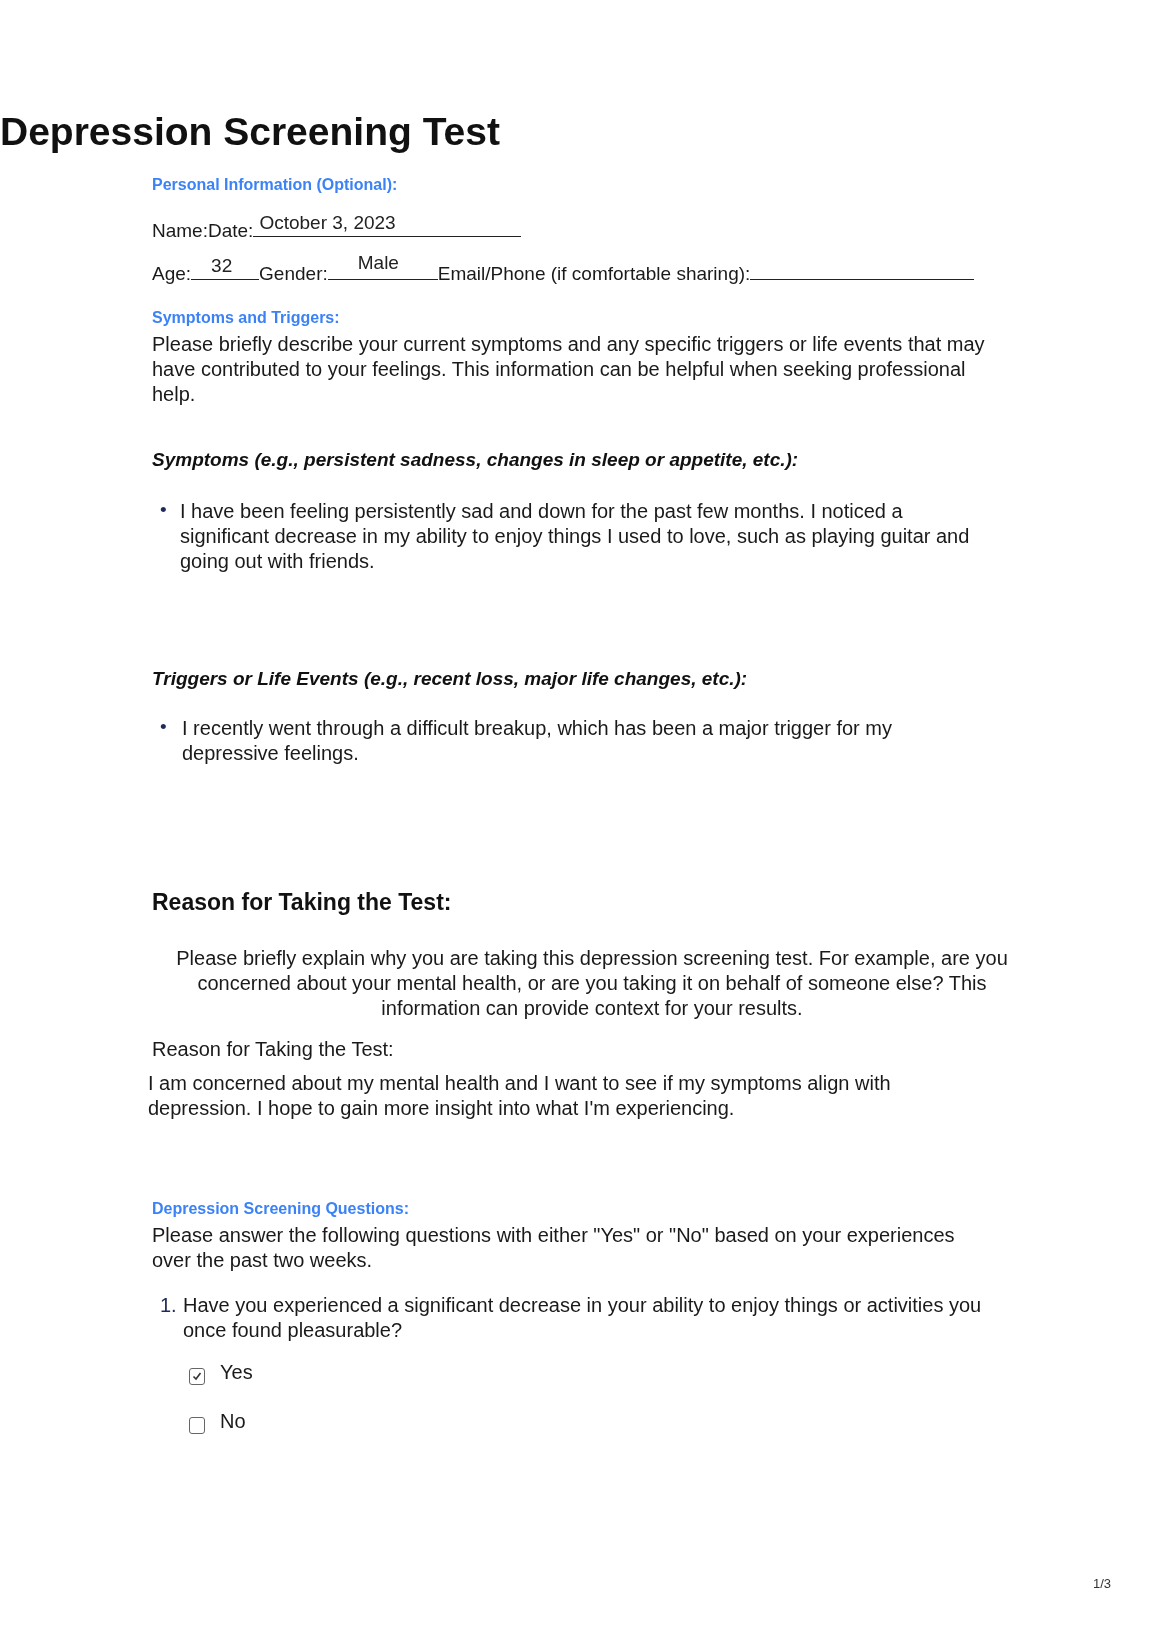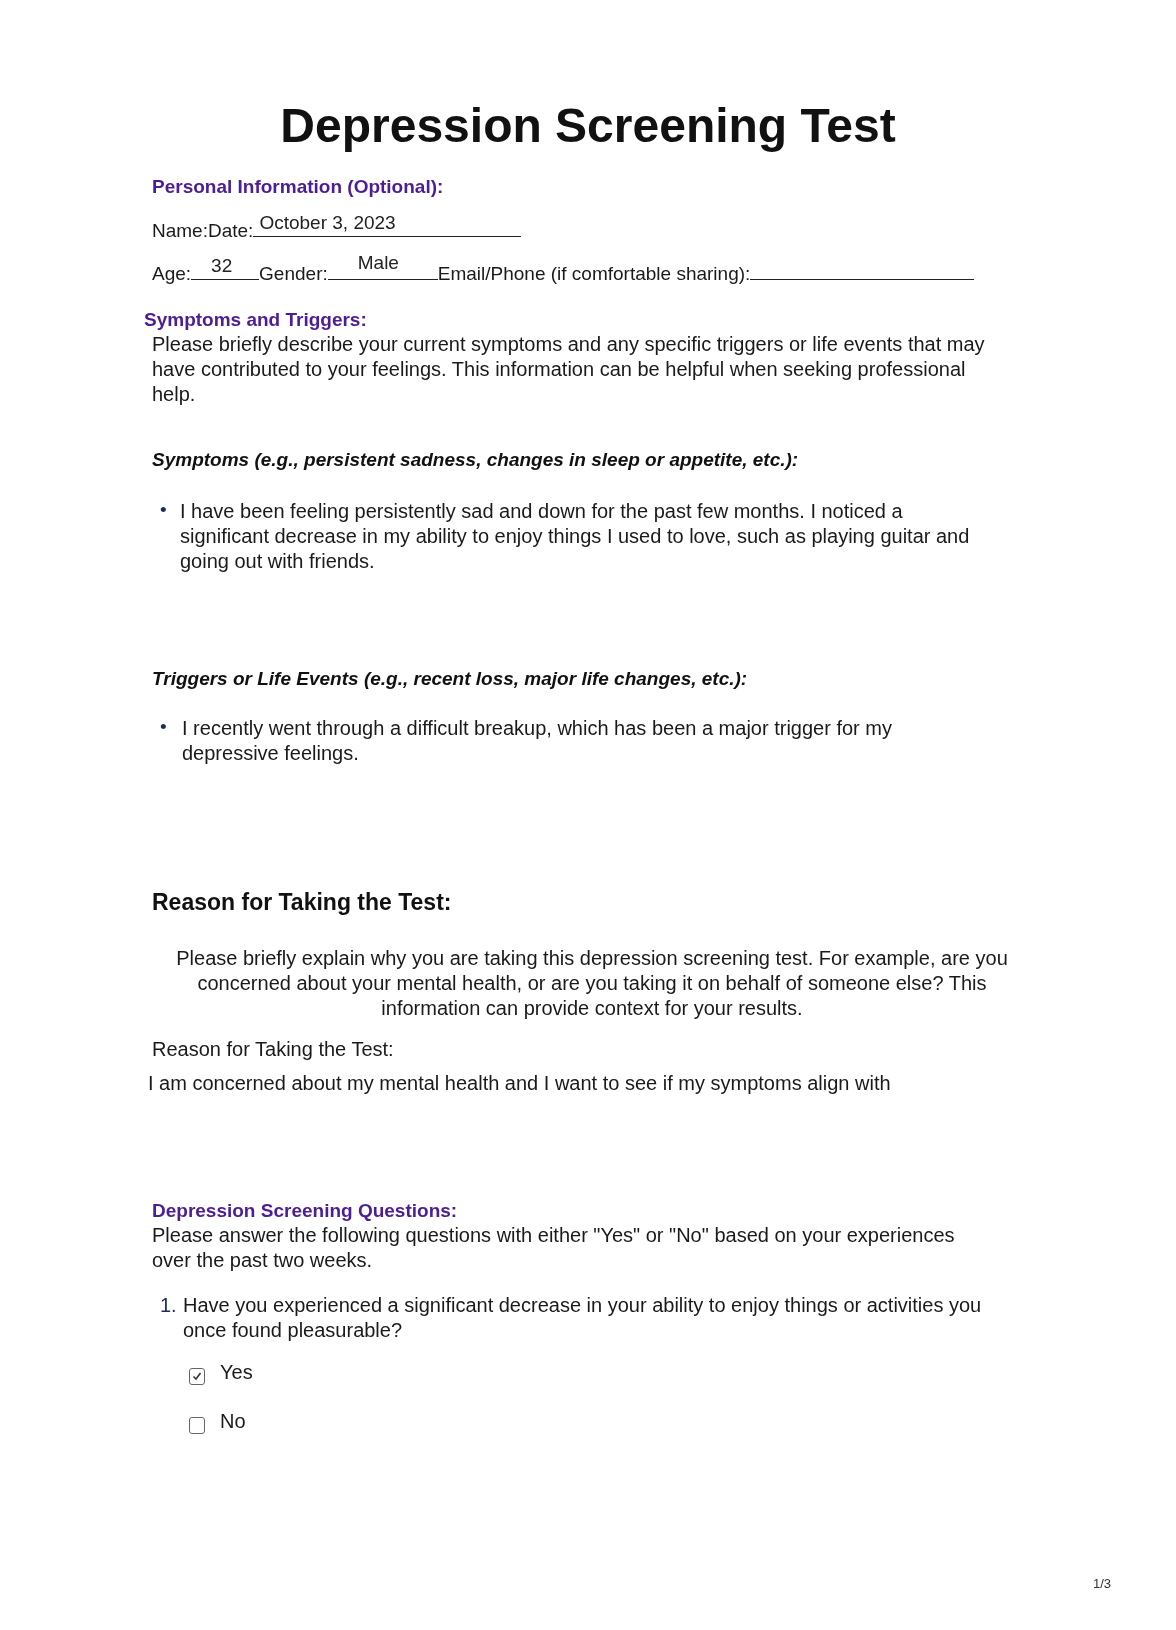--- a/index.html
+++ b/index.html
@@ -1,19 +1,19 @@
 <!DOCTYPE html>
 <html><head>
 <meta charset="utf-8">
 <style>
   html, body { margin: 0; padding: 0; background: #ffffff; }
   body { width: 1176px; height: 1630px; position: relative; font-family: "Liberation Sans", sans-serif; color: #1a1a1a; overflow: hidden; }
   .abs { position: absolute; }
-  .title { left: 0; width: 1176px; top: 98px; text-align: center; font-size: 48px; font-weight: bold; color: #111; }
-  .h-bold { font-weight: bold; font-size: 19px; color: #4c1d95; }
+  .title { left: 0; width: 1176px; top: 110px; text-align: left; font-size: 39px; font-weight: bold; color: #111; }
+  .h-bold { font-weight: bold; font-size: 16px; color: #3b82f6; }
   .p { font-size: 20px; line-height: 25px; color: #1a1a1a; }
   .field-line { display: inline-block; border-bottom: 1.5px solid #222; vertical-align: baseline; height: 22px; position: relative; }
   .field-val { position: absolute; bottom: 2px; font-size: 19px; color: #222; white-space: nowrap; }
   .row { position: absolute; left: 152px; font-size: 19px; white-space: nowrap; }
   .italic-h { font-weight: bold; font-style: italic; font-size: 19px; color: #111; }
   .bullet { position: absolute; font-size: 19px; color: #1e2a5a; }
   .h2 { font-size: 23px; font-weight: bold; color: #111; }
   .num { color: #1e2a5a; }
   .cb { position: absolute; width: 14px; height: 15px; border: 1.5px solid #666; border-radius: 3px; background: #fff; }
   .cb svg { position: absolute; left: 1px; top: 1px; }
@@ -27,21 +27,21 @@
 <div class="abs h-bold" style="left:152px; top:176px;">Personal Information (Optional):</div>
 
 <div class="row" style="top:214px;">
   <span>Name:</span><span>Date:</span><span class="field-line" style="width:268px;"><span class="field-val" style="left:6px;">October 3, 2023</span></span>
 </div>
 
 <div class="row" style="top:257px;text-align:center;">
   <span>Age:</span><span class="field-line" style="width:68px;"><span class="field-val" style="left:20px;">32</span></span><span>Gender:</span><span class="field-line" style="width:110px;"><span class="field-val" style="left:30px; bottom:5px;">Male</span></span><span>Email/Phone (if comfortable sharing):</span><span class="field-line" style="width:224px;"><span class="field-val" style="left:4px;"></span></span>
 </div>
 
-<div class="abs h-bold" style="left:144px; top:309px;">Symptoms and Triggers:</div>
+<div class="abs h-bold" style="left:152px; top:309px;">Symptoms and Triggers:</div>
 <div class="abs p" style="left:152px; top:332px; width:880px;">
   <div>Please briefly describe your current symptoms and any specific triggers or life events that may</div>
   <div>have contributed to your feelings. This information can be helpful when seeking professional</div>
   <div>help.</div>
 </div>
 
 <div class="abs italic-h" style="left:152px; top:449px;">Symptoms (e.g., persistent sadness, changes in sleep or appetite, etc.):</div>
 <span class="bullet" style="left:160px; top:499px;">•</span>
 <div class="abs p" style="left:180px; top:499px; width:860px;">
   <div>I have been feeling persistently sad and down for the past few months. I noticed a</div>
@@ -58,20 +58,21 @@
 
 <div class="abs h2" style="left:152px; top:889px;">Reason for Taking the Test:</div>
 <div class="abs p" style="left:152px; top:946px; width:880px;text-align:center;">
   <div>Please briefly explain why you are taking this depression screening test. For example, are you</div>
   <div>concerned about your mental health, or are you taking it on behalf of someone else? This</div>
   <div>information can provide context for your results.</div>
 </div>
 <div class="abs p" style="left:152px; top:1037px;">Reason for Taking the Test:</div>
 <div class="abs p" style="left:148px; top:1071px; width:880px;">
   <div>I am concerned about my mental health and I want to see if my symptoms align with</div>
+  <div>depression. I hope to gain more insight into what I'm experiencing.</div>
 </div>
 
 <div class="abs h-bold" style="left:152px; top:1200px;">Depression Screening Questions:</div>
 <div class="abs p" style="left:152px; top:1223px; width:880px;">
   <div>Please answer the following questions with either "Yes" or "No" based on your experiences</div>
   <div>over the past two weeks.</div>
 </div>
 
 <div class="abs p num" style="left:160px; top:1293px;">1.</div>
 <div class="abs p" style="left:183px; top:1293px; width:860px;">

